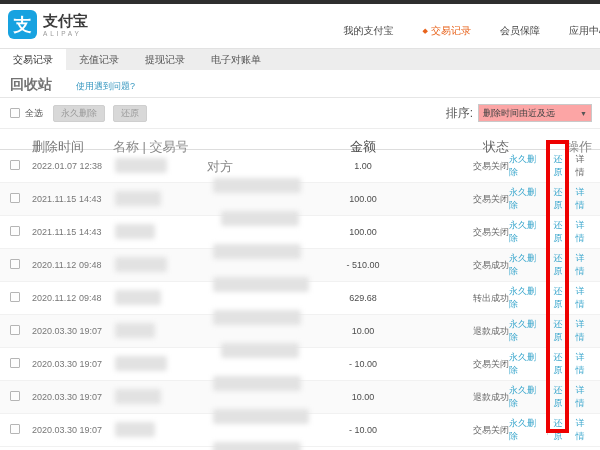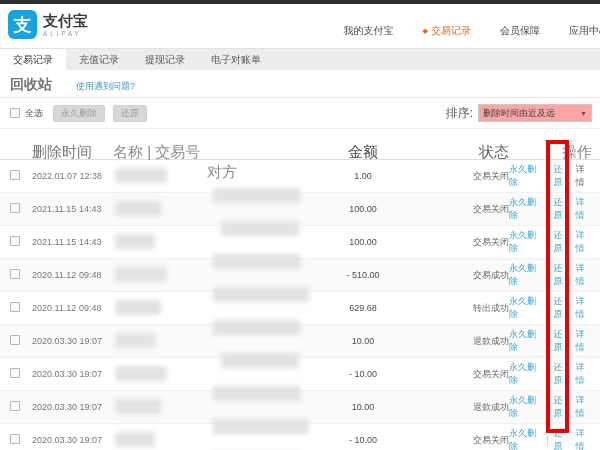--- a/index.html
+++ b/index.html
@@ -46,22 +46,22 @@
                   background:#d8d8d8; color:#9b9b9b; border:1px solid #cfcfcf;
                   border-radius:2px; margin-right:8px; cursor:default; }
   .spacer { flex:1; }
   .sort-label { font-size:12px; color:#555; margin-right:5px; }
   .sort-select { width:114px; height:18px; border:1px solid #c9c9c9; background:#fca5a5;
                  display:flex; align-items:center; justify-content:space-between;
                  padding:0 4px; font-size:9px; color:#444; cursor:pointer; }
   .caret { font-size:7px; color:#555; }
 
   
-  .tbl-head { height:32px; display:flex; align-items:center; padding:16px 8px 0 10px;
-              font-size:15px; color:#8a8a8a; border-top:1px solid #ededed;
+  .tbl-head { height:22px; display:flex; align-items:center; padding:16px 8px 0 10px;
+              font-size:13px; color:#8a8a8a; border-top:1px solid #ededed;
               border-bottom:1px solid #ddd; }
   .tbl-row  { height:33px; display:flex; align-items:center; padding:0 8px 0 10px;
               font-size:9px; border-bottom:1px solid #f1f1f1; }
   .tbl-row:nth-child(even) { background:#fafafa; }
   .c-check  { width:22px; }
   .c-time   { width:81px; color:#777; }
   .c-name   { width:94px; }
   .c-party  { width:122px;margin-top:40px; }
   .c-amt    { width:68px; text-align:center; color:#4d4d4d; }
   .c-status { width:112px; text-align:right; color:#666; }

